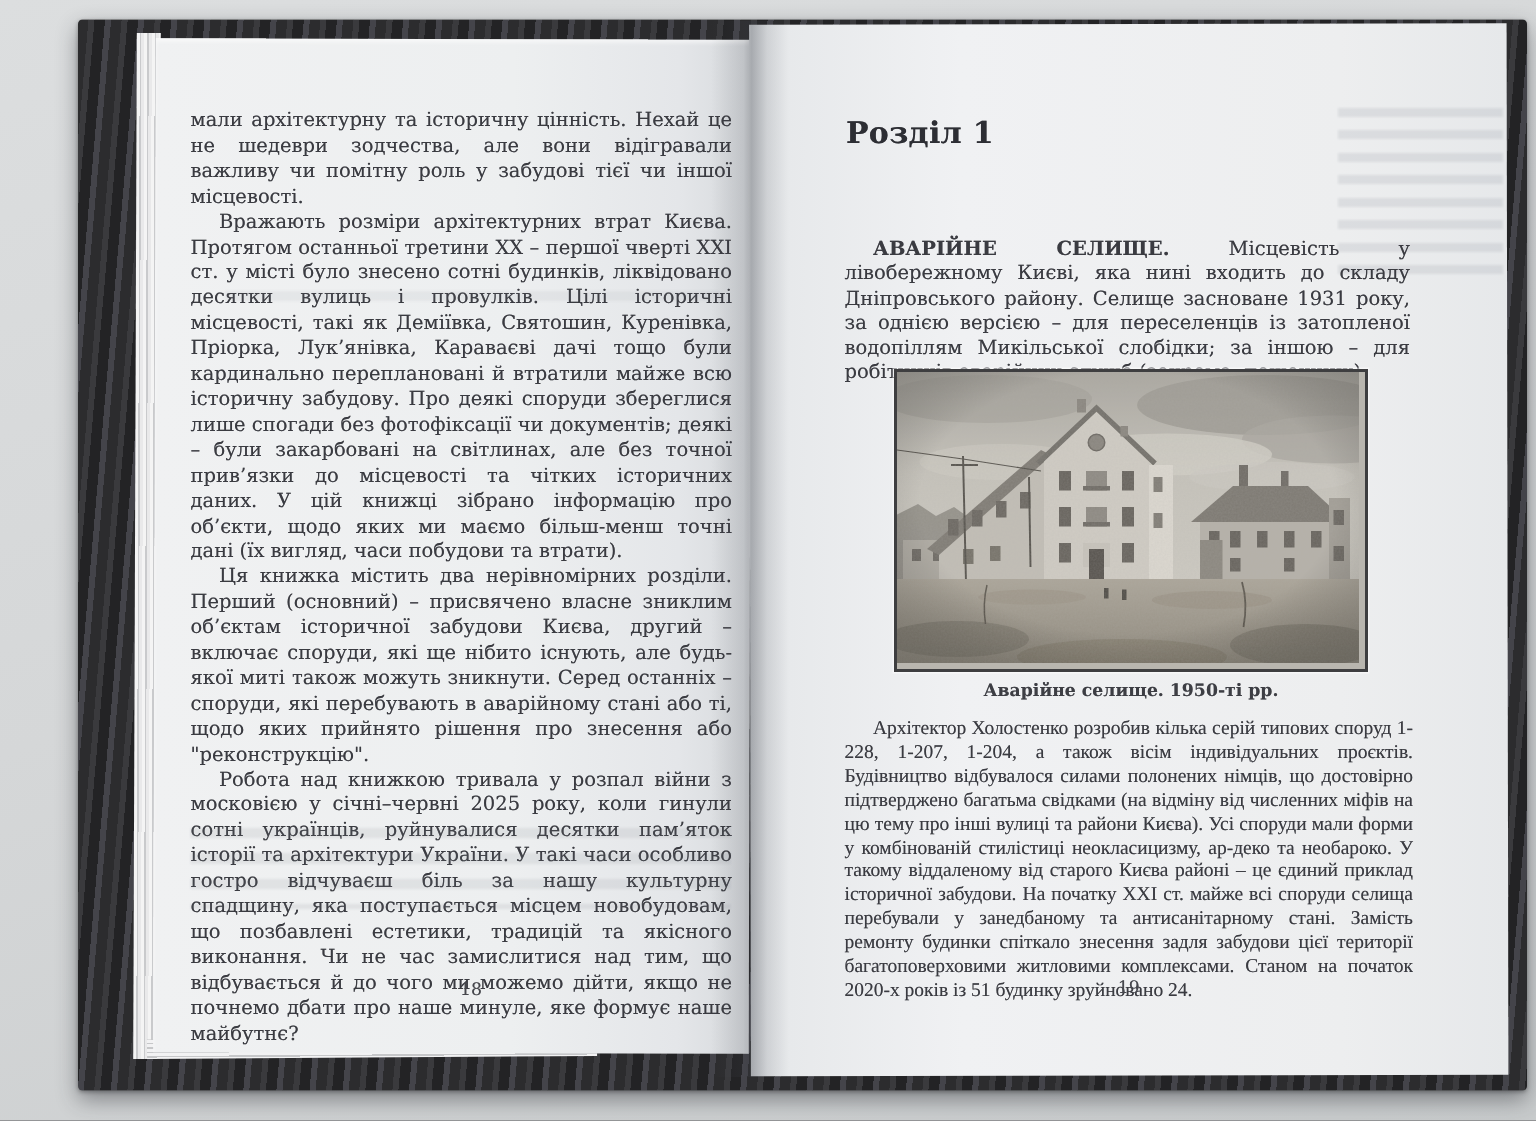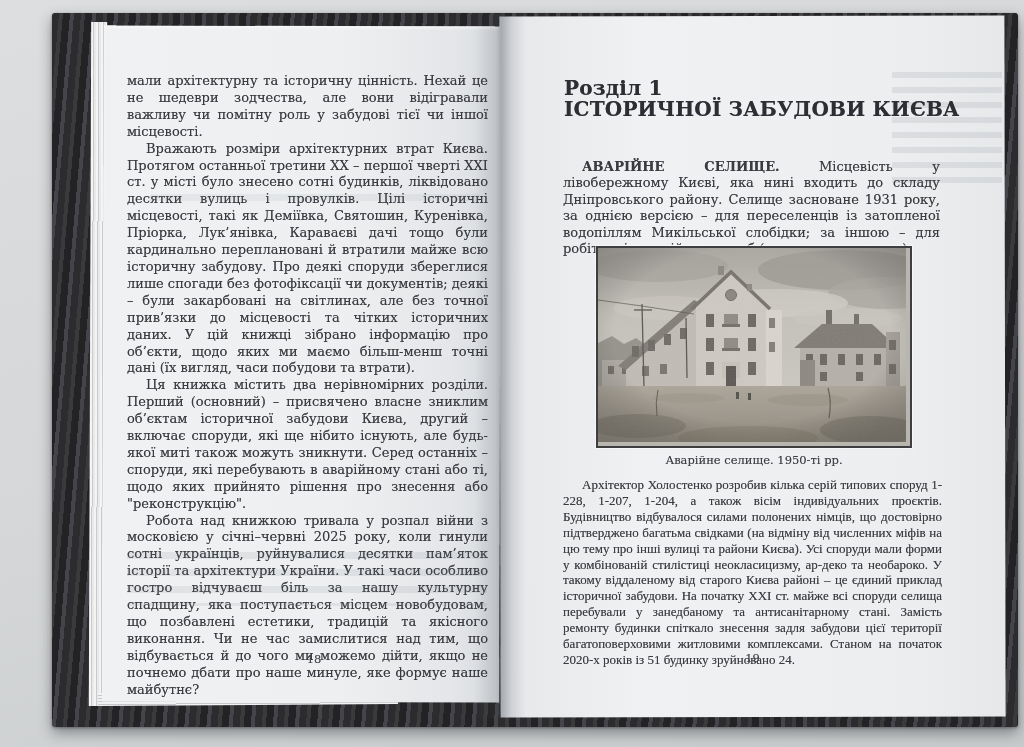--- a/index.html
+++ b/index.html
@@ -67,21 +67,21 @@
   .page-num.left{left:103px;top:652px;width:422px;}
   .page-num.right{left:500px;top:651px;width:505px;}
   
   .photo-figure{position:absolute;left:596px;top:246px;width:316px;}
   .photo-frame{
     width:312px;height:198px;border:2px solid #3e3e40;background:#b9b6af;
     box-shadow:0 0 0 1px rgba(255,255,255,.5);
   }
   .photo-frame svg{display:block;}
   .photo-caption{
-    margin-top:5px;text-align:center;font-size:11.5px;font-weight:normal;
+    margin-top:5px;text-align:center;font-size:11.5px;font-weight:bold;
     color:#3d3e44;text-shadow:0 0 .4px rgba(61,62,68,.5);
   }
   
   .ghost{
     position:absolute;pointer-events:none;filter:blur(.7px);
     background:repeating-linear-gradient(180deg,rgba(125,130,142,.13) 0 7px,rgba(125,130,142,0) 7px 17px);
   }
   .ghost.left-bottom{left:127px;top:552px;width:360px;height:54px;}
   .ghost.left-mid{left:150px;top:194px;width:330px;height:14px;opacity:.7;}
   .ghost.right-top{left:892px;top:72px;width:110px;height:118px;
@@ -105,21 +105,20 @@
   </div>
   <div class="ghost left-mid"></div>
   <div class="ghost left-bottom"></div>
   <div class="page-num left">18</div>
 
   <div class="page page-right"></div>
   <div class="ghost right-top"></div>
 
   <div class="chapter">
     <div>Розділ 1</div>
-    <div>ІСТОРИЧНОЇ ЗАБУДОВИ КИЄВА</div>
   </div>
 
   <div class="entry-intro body-text">
     <p class="para"><span class="lead">АВАРІЙНЕ СЕЛИЩЕ.</span> <span>Місцевість у лівобережному Києві, яка нині входить до складу Дніпровського району. Селище засноване 1931 року, за однією версією – для переселенців із затопленої водопіллям Микільської слобідки; за іншою – для робітників аварійних служб (зокрема, пожежних).</span></p>
   </div>
 
   <figure class="photo-figure" style="margin:0">
     <div class="photo-frame">
       <svg width="308" height="194" viewBox="0 0 308 194">
         <defs>

